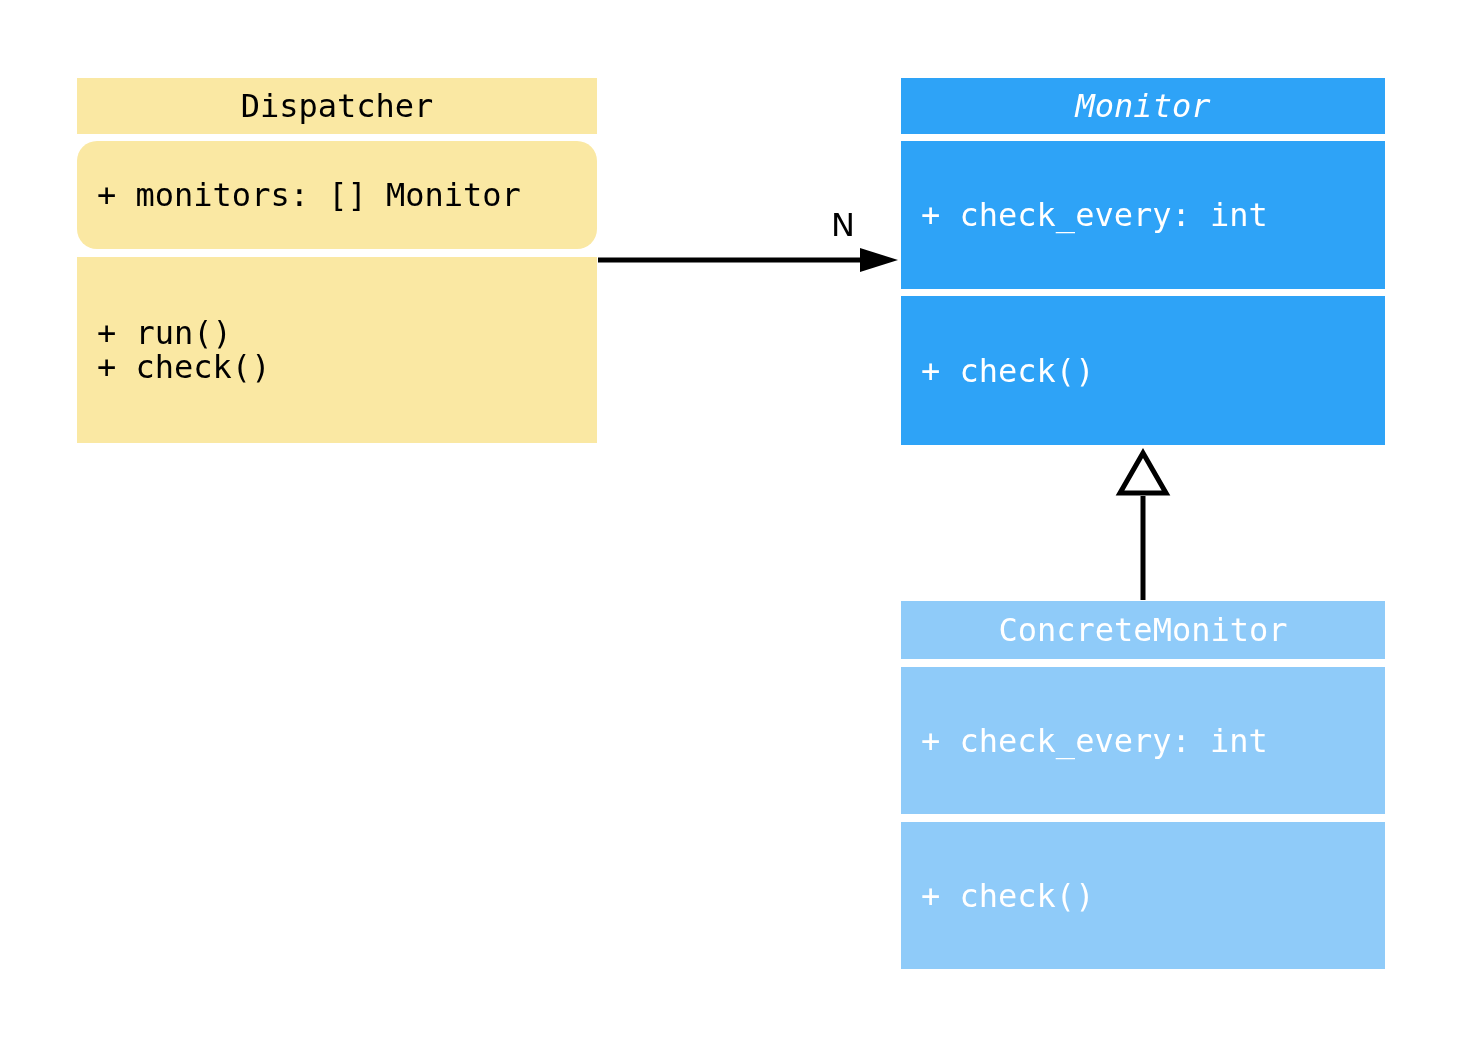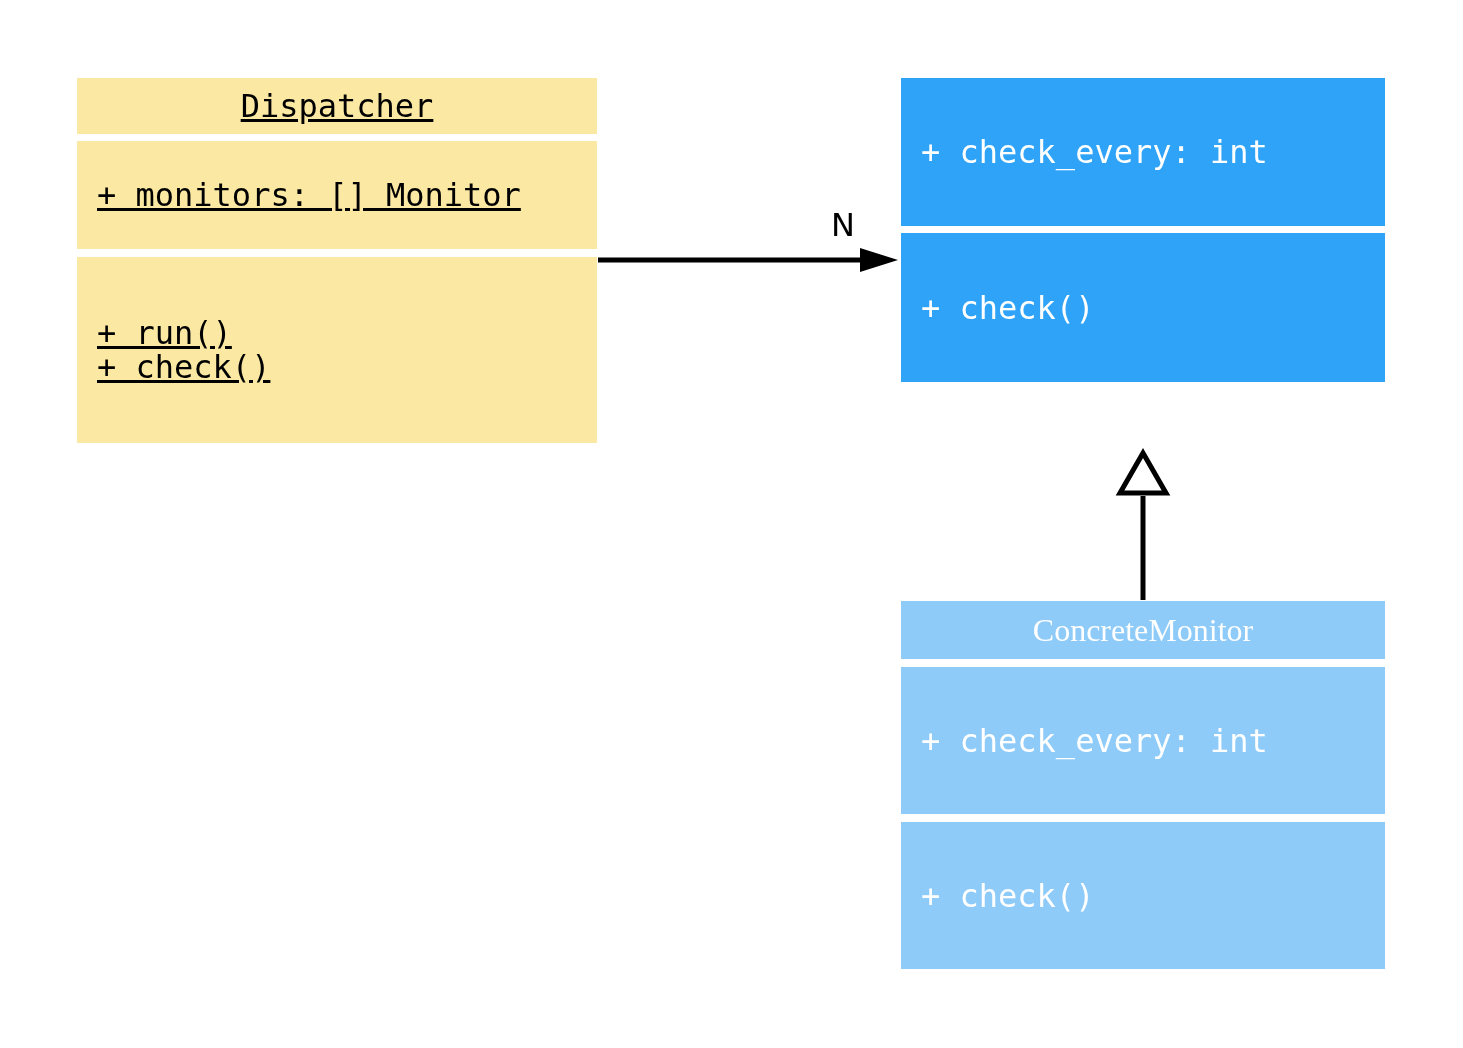--- a/index.html
+++ b/index.html
@@ -61,48 +61,49 @@
     top: 206px;
     width: 40px;
     text-align: center;
     font-family: "DejaVu Sans", "Liberation Sans", sans-serif;
     font-size: 32px;
     color: #000;
   }
   
   #box-dispatcher { left: 77px;  top: 78px;  width: 520px; }
   #box-dispatcher .title   { height: 56px; }
-  #box-dispatcher .attrs   { height: 108px; }
+  #box-dispatcher .attrs   { height: 108px; border-radius: 20px; }
   #box-dispatcher .methods { height: 186px; }
   #box-monitor { left: 901px; top: 78px;  width: 484px; }
   #box-monitor .title   { height: 56px; }
   #box-monitor .attrs   { height: 148px; }
   #box-monitor .methods { height: 149px; }
   #box-concrete { left: 901px; top: 601px; width: 484px; }
-  #box-concrete .title   { height: 58px; font-family: Liberation Serif, serif; }
+  #box-concrete .title   { height: 58px; }
   #box-concrete .attrs   { height: 147px; }
   #box-concrete .methods { height: 147px; }
 </style>
 </head>
 <body>
 
 <div class="diagram" style="background-color: rgb(255, 255, 255);">
 
-  <div id="box-dispatcher" class="class-box" style="color: rgb(0, 0, 0); text-decoration: underline;">
+  <div id="box-dispatcher" class="class-box" style="color: rgb(0, 0, 0);">
     <div class="sec title gap7" style="background-color: rgb(250, 232, 163);">Dispatcher</div>
     <div class="sec body attrs gap8" style="background-color: rgb(250, 232, 163);">
       <div>+ monitors: [] Monitor</div>
     </div>
     <div class="sec body methods" style="background-color: rgb(250, 232, 163);">
       <div>+ run()</div>
       <div>+ check()</div>
     </div>
   </div>
 
   <div id="box-monitor" class="class-box" style="color: rgb(255, 255, 255);">
+    <div class="sec title italic gap7" style="background-color: rgb(46, 163, 247);">Monitor</div>
     <div class="sec body attrs gap7" style="background-color: rgb(46, 163, 247);">
       <div>+ check_every: int</div>
     </div>
     <div class="sec body methods" style="background-color: rgb(46, 163, 247);">
       <div>+ check()</div>
     </div>
   </div>
 
   <div id="box-concrete" class="class-box" style="color: rgb(255, 255, 255);">
     <div class="sec title gap8" style="background-color: rgb(143, 203, 249);">ConcreteMonitor</div>

